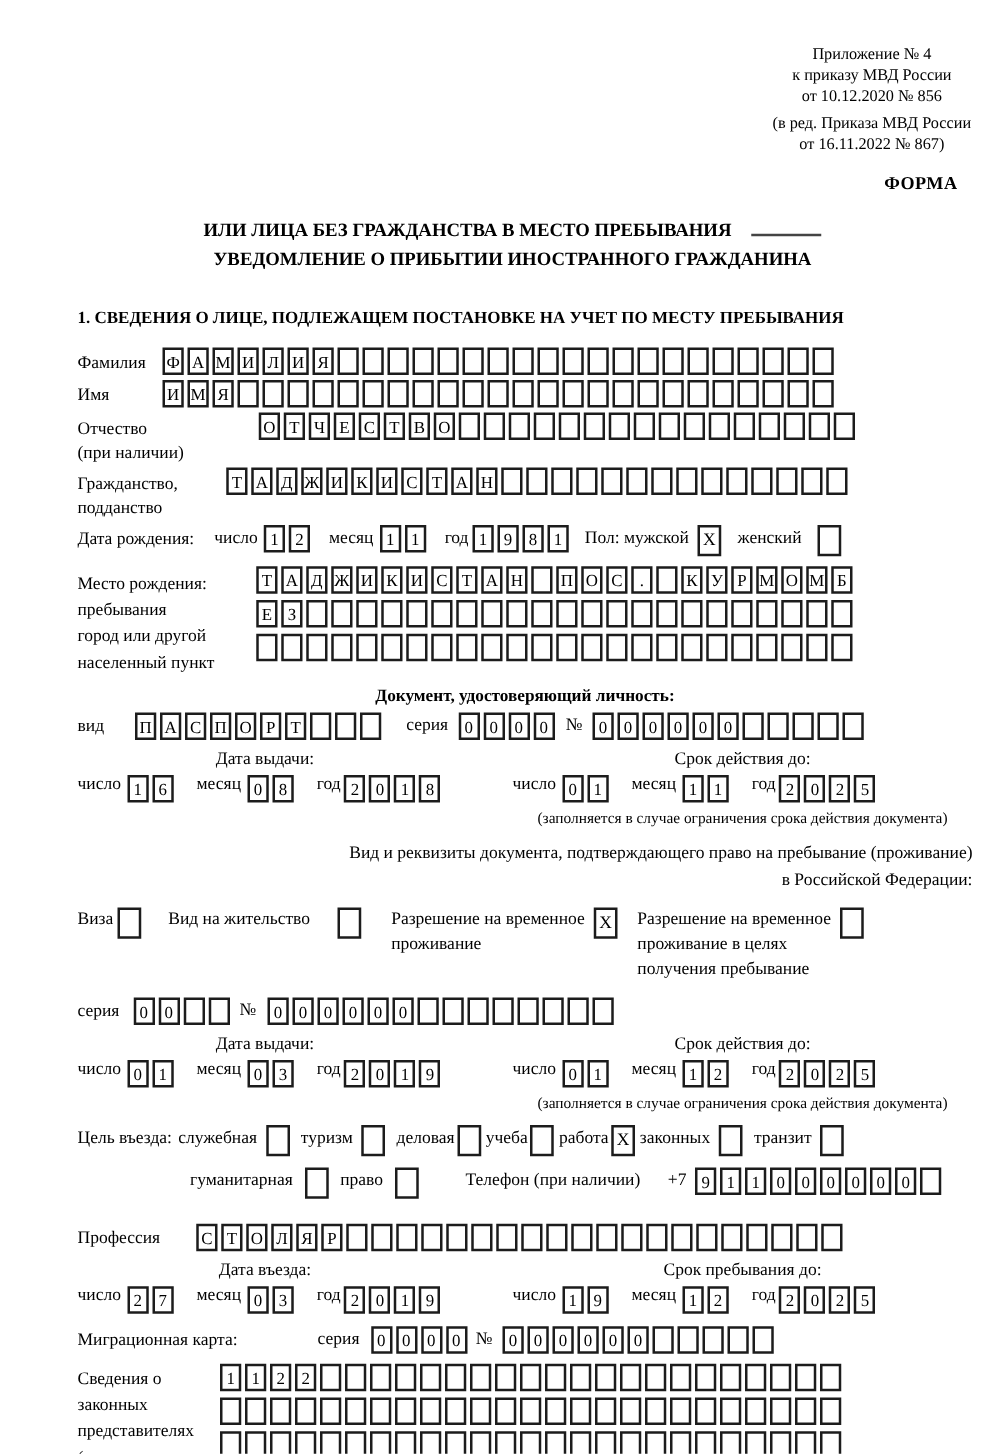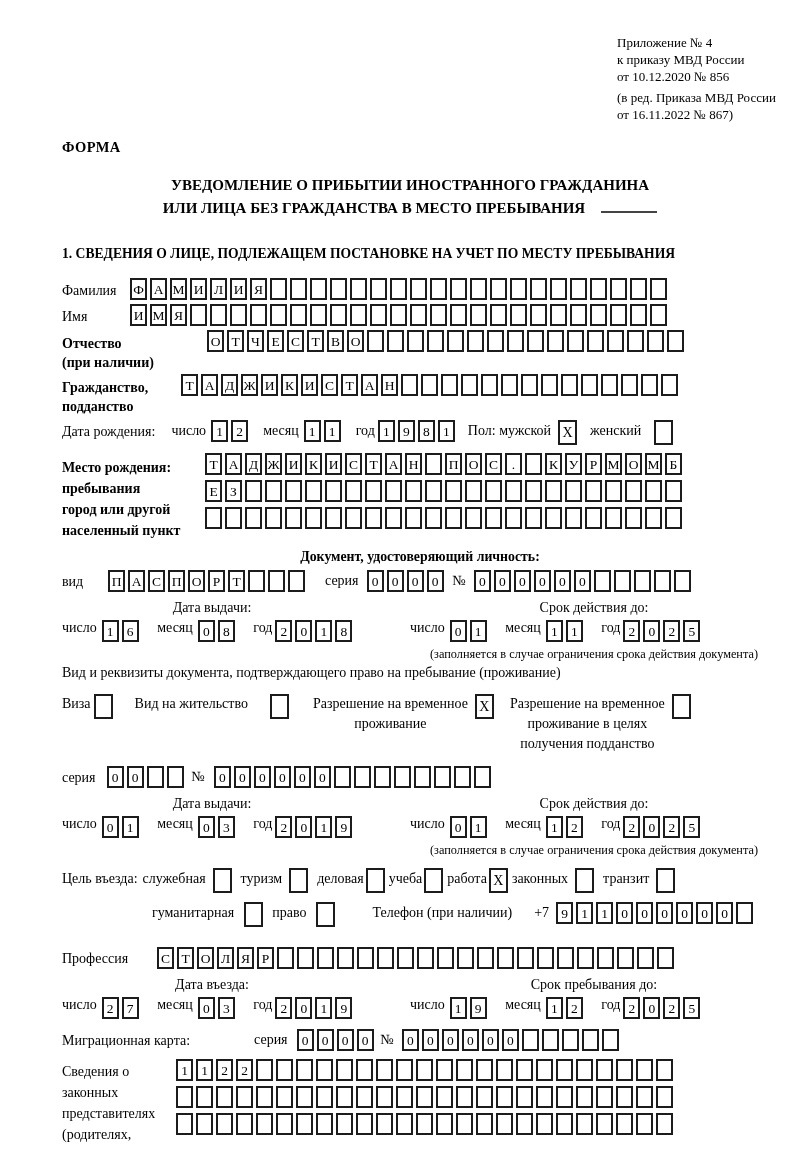--- a/index.html
+++ b/index.html
@@ -5,34 +5,34 @@
   * { box-sizing: border-box; }
   html,body { margin:0; padding:0; }
   body {
     width:800px; height:1163px; background:#ffffff; color:#000;
     font-family:"Liberation Serif","DejaVu Serif",serif;
     font-size:14px; overflow:hidden;
   }
   .page { width:800px; height:1163px; padding:34px 22px 0 62px; position:relative; }
 
   
-  .annex { margin-left:555px; font-size:13px; line-height:17px; }
+  .annex { margin-left:555px; font-size:13px; line-height:17px;text-align:center; }
   .annex .gap { height:4px; }
-  .forma { padding-right:12px; font-weight:bold; font-size:14.5px; margin-top:16px; letter-spacing:.4px; }
+  .forma { text-align:right; padding-right:12px; font-weight:bold; font-size:14.5px; margin-top:16px; letter-spacing:.4px; }
 
   
   .title { text-align:center; font-weight:bold; font-size:15px; line-height:23px; margin-top:18px; margin-left:-20px; }
   .uline { display:inline-block; width:56px; border-bottom:2px solid #444; height:13px; margin-left:16px; }
 
   .sec-h { font-weight:bold; font-size:13.6px; margin-top:26px; margin-bottom:16px; }
 
   
   .row { display:flex; align-items:flex-start; margin-top:4px; white-space:nowrap; }
   .lbl { flex-shrink:0; padding-top:4px; line-height:17px; }
-  .lbl2 { flex-shrink:0; padding-top:4px; line-height:19px;font-weight:bold; }
+  .lbl2 { flex-shrink:0; padding-top:4px; line-height:19px; }
   .boxes { white-space:nowrap; }
   .boxrow { margin-bottom:5px; }
 
   .charbox {
     display:inline-block; width:17px; height:22px; border:2px solid #1c1c1c;
     margin-right:3px; text-align:center; font-size:13.5px; line-height:19px;
     vertical-align:top; background:#fff;
   }
   .checkbox {
     display:inline-block; width:19px; height:25px; border:2px solid #1c1c1c;
@@ -46,54 +46,54 @@
   .dp-left { width:348px; }
   .dp-right { flex:1; }
   .dp-h { text-align:center; margin-bottom:4px; }
   .dp-row { white-space:nowrap; padding-top:0; }
   .dp-note { font-size:12.3px; margin-top:5px; text-align:center; white-space:nowrap; }
 
   
   .res-opts { display:flex; margin-top:10px; }
   .opt { display:flex; align-items:flex-start; white-space:nowrap; }
   .opt-label { line-height:20px; }
-  .opt-label.center { text-align:center; }
+  .opt-label.center { }
   .opt .checkbox { margin-left:7px; }
 
   .purpose-row { display:flex; align-items:flex-start; margin-top:10px; white-space:nowrap; }
   .purpose-row .checkbox { margin-left:7px; margin-right:9px; }
   .purpose-row .checkbox.tight { margin-left:2px; margin-right:4px; }
   .purpose2 { margin-left:90px; margin-top:9px; }
   .phone-prefix { margin:0 7px 0 22px; }
 
   .doc-h { text-align:center; font-weight:bold; font-size:13.8px; margin-top:8px; margin-bottom:5px; }
 
-  .intro { line-height:22px; }
+  .intro { margin-top:10px; line-height:22px;text-align:right; }
 
   .reps { display:flex; margin-top:8px; }
   .reps-lbl { width:114px; flex-shrink:0; line-height:21px; padding-top:2px; }
 </style>
 </head>
 <body>
 
 <div class="page">
 
   <div class="annex">
     <div>Приложение № 4</div>
     <div>к приказу МВД России</div>
     <div>от 10.12.2020 № 856</div>
     <div class="gap"></div>
     <div>(в ред. Приказа МВД России</div>
     <div>от 16.11.2022 № 867)</div>
   </div>
   <div class="forma">ФОРМА</div>
 
   <div class="title">
+    <div><span>ИЛИ ЛИЦА БЕЗ ГРАЖДАНСТВА В МЕСТО ПРЕБЫВАНИЯ</span><span class="uline"></span></div>
     <div>УВЕДОМЛЕНИЕ О ПРИБЫТИИ ИНОСТРАННОГО ГРАЖДАНИНА</div>
-    <div><span>ИЛИ ЛИЦА БЕЗ ГРАЖДАНСТВА В МЕСТО ПРЕБЫВАНИЯ</span><span class="uline"></span></div>
   </div>
 
   <div class="sec-h">1. СВЕДЕНИЯ О ЛИЦЕ, ПОДЛЕЖАЩЕМ ПОСТАНОВКЕ НА УЧЕТ ПО МЕСТУ ПРЕБЫВАНИЯ</div>
 
   <div class="row">
     <div class="lbl" style="width:68px">Фамилия</div>
     <div class="boxes"><span class="charbox">Ф</span><span class="charbox">А</span><span class="charbox">М</span><span class="charbox">И</span><span class="charbox">Л</span><span class="charbox">И</span><span class="charbox">Я</span><span class="charbox"></span><span class="charbox"></span><span class="charbox"></span><span class="charbox"></span><span class="charbox"></span><span class="charbox"></span><span class="charbox"></span><span class="charbox"></span><span class="charbox"></span><span class="charbox"></span><span class="charbox"></span><span class="charbox"></span><span class="charbox"></span><span class="charbox"></span><span class="charbox"></span><span class="charbox"></span><span class="charbox"></span><span class="charbox"></span><span class="charbox"></span><span class="charbox"></span></div>
   </div>
 
   <div class="row">
@@ -171,20 +171,21 @@
         <span class="dlbl">число</span><span class="boxes"><span class="charbox">0</span><span class="charbox">1</span></span>
         <span class="dlbl">месяц</span><span class="boxes"><span class="charbox">1</span><span class="charbox">1</span></span>
         <span class="dlbl" style="margin-right:3px">год</span><span class="boxes"><span class="charbox">2</span><span class="charbox">0</span><span class="charbox">2</span><span class="charbox">5</span></span>
       </div>
       <div class="dp-note">(заполняется в случае ограничения срока действия документа)</div>
     </div>
   </div>
 
   <div class="intro">
     <div>Вид и реквизиты документа, подтверждающего право на пребывание (проживание)</div>
+    <div>в Российской Федерации:</div>
   </div>
 
   <div class="res-opts">
     <div class="opt">
       <span class="opt-label">Виза</span>
       <span class="checkbox" style="margin-left:3px"></span>
     </div>
     <div class="opt" style="margin-left:22px">
       <span class="opt-label">Вид на жительство</span>
       <span class="checkbox" style="margin-left:22px"></span>
@@ -193,21 +194,21 @@
       <span class="opt-label center">
         <div>Разрешение на временное</div>
         <div>проживание</div>
       </span>
       <span class="checkbox">X</span>
     </div>
     <div class="opt" style="margin-left:16px">
       <span class="opt-label center">
         <div>Разрешение на временное</div>
         <div>проживание в целях</div>
-        <div>получения подданство</div>
+        <div>получения пребывание</div>
       </span>
       <span class="checkbox"></span>
     </div>
   </div>
 
   <div class="row" style="margin-top:12px">
     <span class="lbl" style="padding-top:3px;margin-right:11px">серия</span>
     <span class="boxes"><span class="charbox">0</span><span class="charbox">0</span><span class="charbox"></span><span class="charbox"></span></span>
     <span class="dlbl" style="margin-left:5px;margin-right:9px;padding-top:3px">№</span>
     <span class="boxes"><span class="charbox">0</span><span class="charbox">0</span><span class="charbox">0</span><span class="charbox">0</span><span class="charbox">0</span><span class="charbox">0</span><span class="charbox"></span><span class="charbox"></span><span class="charbox"></span><span class="charbox"></span><span class="charbox"></span><span class="charbox"></span><span class="charbox"></span><span class="charbox"></span></span>

